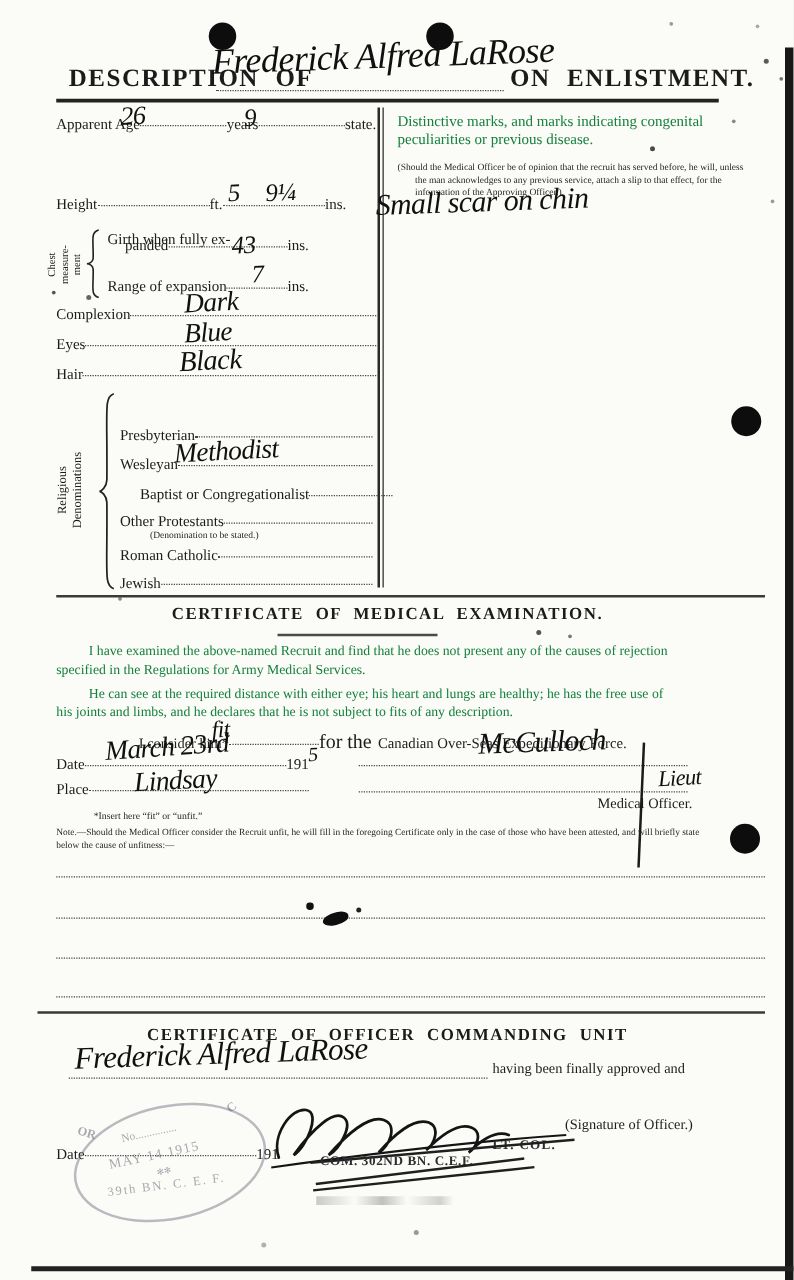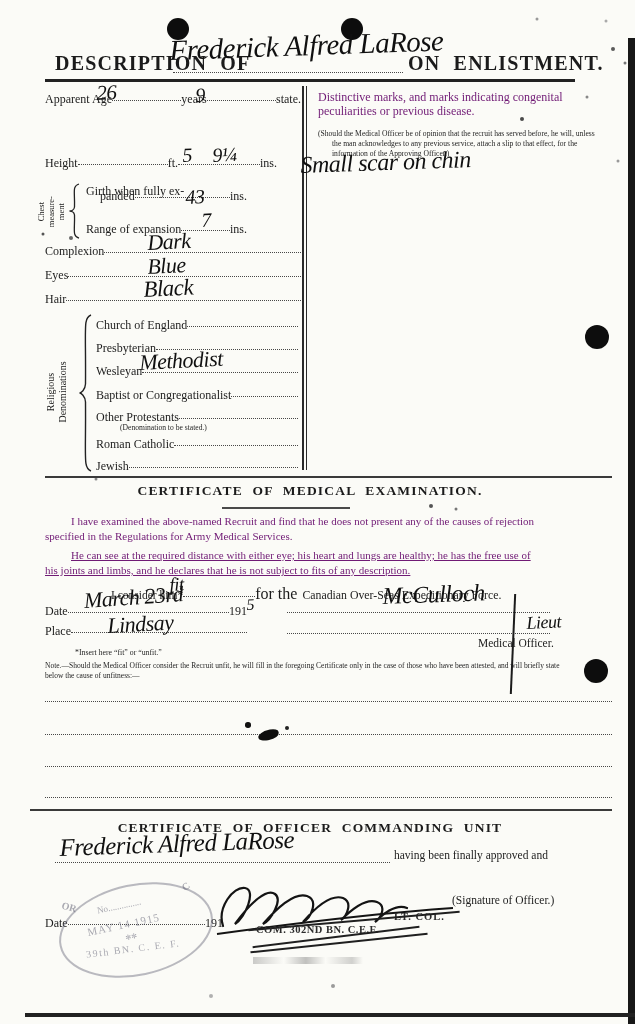--- a/index.html
+++ b/index.html
@@ -19,21 +19,21 @@
   .sec-title{position:absolute;left:45px;width:530px;text-align:center;font-weight:bold;
              font-size:13.5px;letter-spacing:1.2px;word-spacing:5px;}
   .rule{position:absolute;background:#222;}
   .vline{position:absolute;background:#2a2a2a;width:1.5px;}
   .hole{position:absolute;width:22px;height:22px;border-radius:50%;background:#0d0d0d;}
   .stampink{color:rgba(100,100,118,0.55);}
   .stamp-dark{position:absolute;font-weight:bold;color:#2c2c2c;font-size:10.5px;letter-spacing:1px;white-space:nowrap;}
   .strike{position:absolute;height:1.8px;background:#1f1f1f;}
   .rotbox{position:absolute;}
   .rotbox .inner{position:absolute;left:0;text-align:center;transform:rotate(-90deg);}
-  .para{position:absolute;font-size:11px;line-height:1.35;color:#701a75;}
+  .para{position:absolute;font-size:11px;line-height:1.35;color:#15803d;}
   .blot{position:absolute;background:#0e0e0e;border-radius:60% 40% 55% 45%;}
   .smudge{position:absolute;left:253px;top:957px;width:110px;height:7px;
           background:linear-gradient(90deg,rgba(110,110,110,.35),transparent 28%,rgba(120,120,120,.45) 48%,transparent 66%,rgba(110,110,110,.3) 90%,transparent);}
   .speckles{position:absolute;left:0;top:0;width:2px;height:2px;background:transparent;border-radius:50%;
     box-shadow:612px 48px 0 1px #5a5a5a, 624px 62px 0 0.5px #777, 586px 96px 0 0.5px #888,
       521px 118px 0 1px #4a4a4a, 617px 160px 0 0.5px #999, 42px 233px 0 0.5px #555,
       70px 237px 0 1px #666, 247px 724px 0 2px #111, 286px 727px 0 1px #222,
       536px 18px 0 0.5px #999, 605px 20px 0 0.5px #aaa, 95px 478px 0 0.5px #888,
       430px 505px 0 1px #555, 455px 508px 0 0.5px #777, 332px 985px 0 1px #9a9a9a,
       210px 995px 0 1px #b0b0b0;}
@@ -123,34 +123,30 @@
   <div class="rotbox" style="left:-13px;top:322px;width:140px;height:140px;">
     <div class="inner" style="top:58px;width:140px;font-size:10px;line-height:1.2;">
       <div>Religious</div>
       <div>Denominations</div>
     </div>
   </div>
   <svg class="abs" style="left:78px;top:314px;" width="15" height="158" viewBox="0 0 15 158">
     <path d="M13 1 C5 4 8 12 7.5 70 C7.2 76 3 79 1.5 79 C3 79 7.2 82 7.5 88 C8 146 5 154 13 157" stroke="#222" fill="none" stroke-width="1.4"></path>
   </svg>
 
-  <div class="row" style="left:96px;top:318px;width:202px;">
-    <span class="lbl">Church of England</span>
-    <span class="dots"></span>
-  </div>
   <div class="row" style="left:96px;top:341px;width:202px;">
     <span class="lbl">Presbyterian</span>
     <span class="dots"></span>
   </div>
   <div class="row" style="left:96px;top:364px;width:202px;">
     <span class="lbl">Wesleyan</span>
     <span class="dots"></span>
   </div>
   <div class="hand" style="left:140px;top:350px;font-size:22px;">Methodist</div>
-  <div class="row" style="left:96px;top:388px;width:202px;">
+  <div class="row" style="left:112px;top:388px;width:202px;">
     <span class="lbl">Baptist or Congregationalist</span>
     <span class="dots"></span>
   </div>
   <div class="row" style="left:96px;top:410px;width:202px;">
     <span class="lbl">Other Protestants</span>
     <span class="dots"></span>
   </div>
   <div class="small" style="left:120px;top:423px;">(Denomination to be stated.)</div>
   <div class="row" style="left:96px;top:437px;width:202px;">
     <span class="lbl">Roman Catholic</span>
@@ -166,21 +162,21 @@
 
   <div class="para" style="left:318px;top:90px;width:258px;font-size:12px;line-height:1.2;">Distinctive marks, and marks indicating congenital peculiarities or previous disease.</div>
   <div class="small" style="left:318px;top:129px;width:264px;padding-left:14px;text-indent:-14px;">(Should the Medical Officer be of opinion that the recruit has served before, he will, unless the man acknowledges to any previous service, attach a slip to that effect, for the information of the Approving Officer.)</div>
   <div class="hand" style="left:301px;top:152px;font-size:24px;transform:rotate(-2deg);">Small scar on chin</div>
 
   <div class="rule" style="left:45px;top:476px;width:567px;height:1.5px;background:#3a3a3a;"></div>
   <div class="sec-title" style="top:483px;">CERTIFICATE OF MEDICAL EXAMINATION.</div>
   <div class="rule" style="left:222px;top:507px;width:128px;height:1.5px;background:#4a4a4a;"></div>
 
   <div class="para" style="left:45px;top:514px;width:492px;text-indent:26px;">I have examined the above-named Recruit and find that he does not present any of the causes of rejection specified in the Regulations for Army Medical Services.</div>
-  <div class="para" style="left:45px;top:548px;width:494px;text-indent:26px;text-decoration:underline;">He can see at the required distance with either eye; his heart and lungs are healthy; he has the free use of his joints and limbs, and he declares that he is not subject to fits of any description.</div>
+  <div class="para" style="left:45px;top:548px;width:494px;text-indent:26px;">He can see at the required distance with either eye; his heart and lungs are healthy; he has the free use of his joints and limbs, and he declares that he is not subject to fits of any description.</div>
 
   <div class="row" style="left:75px;top:585px;width:430px;margin-left:36px;">
     <span class="lbl" style="font-size:11.5px;">I consider him*</span>
     <span class="dfix" style="width:72px;"></span>
     <span class="lbl" style="font-size:16px;text-align:center;">for the</span>
     <span class="lbl bold" style="font-size:11.8px;margin-left:5px;">Canadian Over-Seas Expeditionary Force.</span>
   </div>
   <div class="hand" style="left:170px;top:574px;font-size:19px;">fit</div>
 
   <div class="row" style="left:45px;top:604px;width:202px;">

